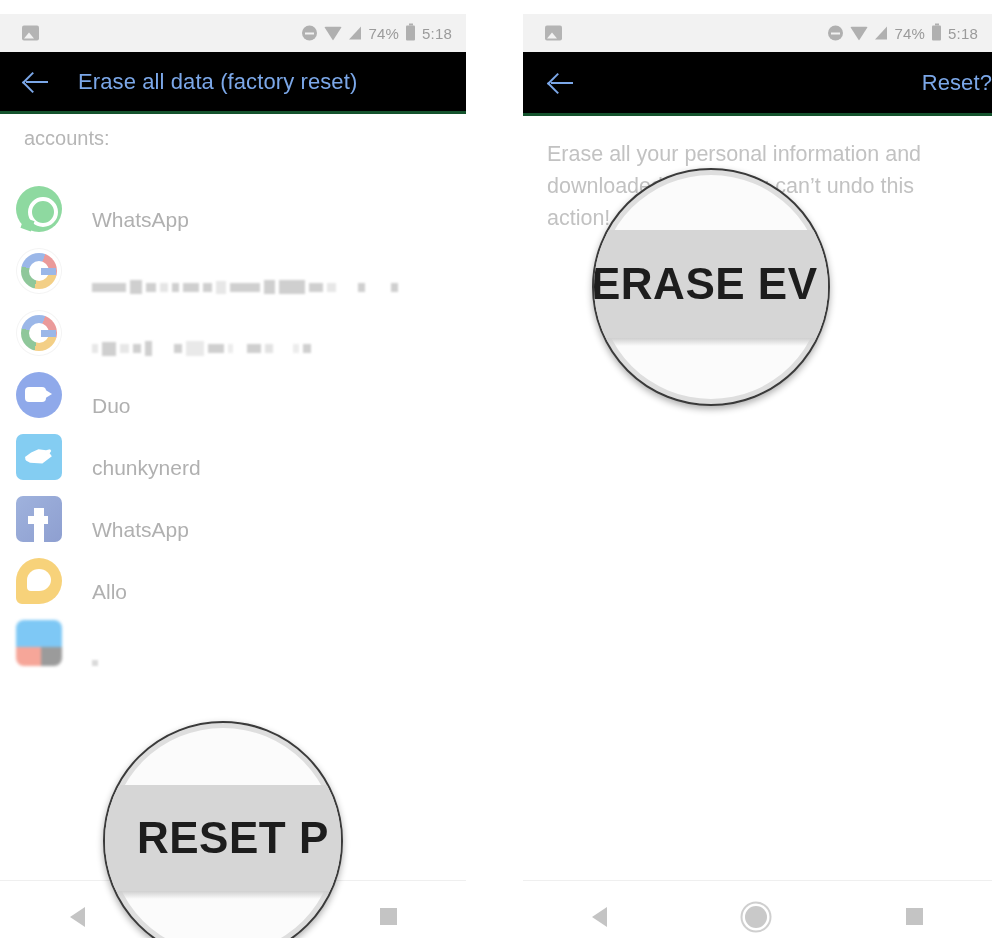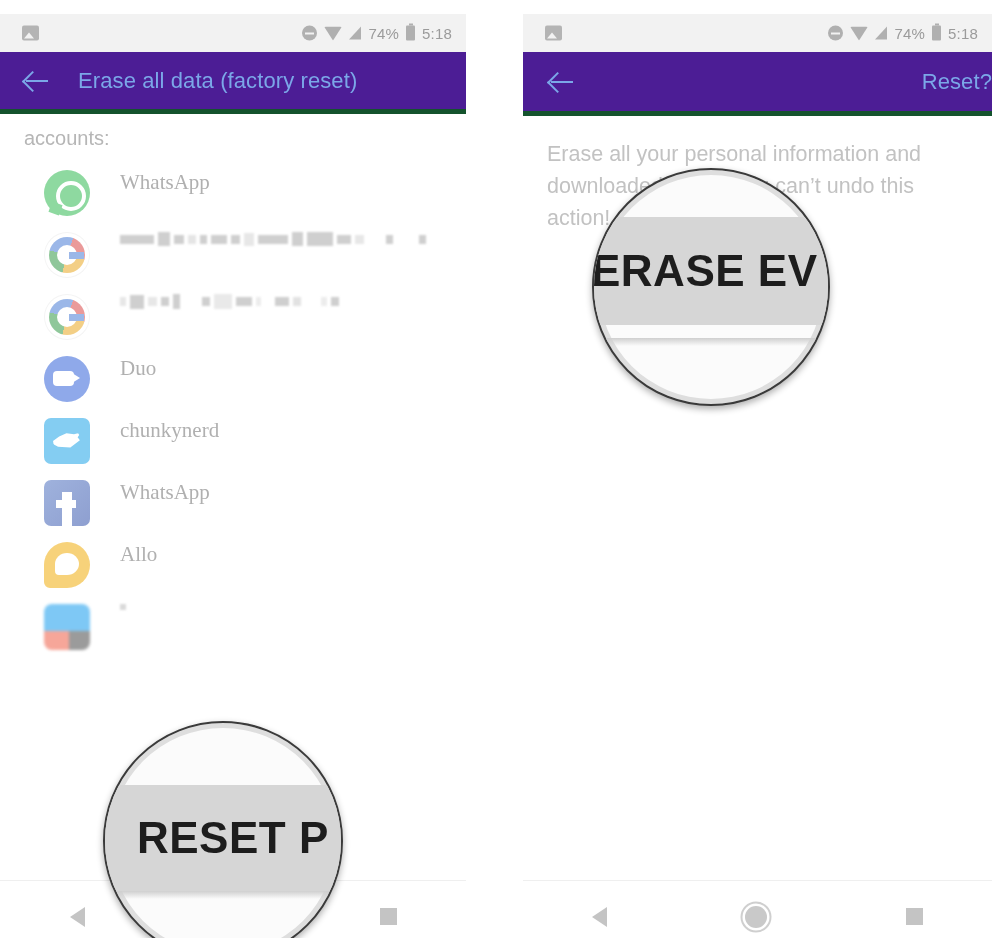--- a/index.html
+++ b/index.html
@@ -32,37 +32,37 @@
     border-left:5px solid transparent;border-right:5px solid transparent;border-bottom:6px solid #f2f2f2;}
   .ico-dnd { width: 15px; height: 15px; border-radius: 50%; background: #b0b0b0; position: relative; }
   .ico-dnd::after { content:""; position:absolute; left:3px; top:6.5px; width:9px; height:2.5px; background:#f2f2f2; }
   .ico-wifi { width: 0; height: 0; border-left: 9px solid transparent; border-right: 9px solid transparent;
               border-top: 14px solid #b0b0b0; border-radius: 2px; }
   .ico-signal { width:0; height:0; border-left: 12px solid transparent; border-bottom: 13px solid #b0b0b0; }
   .ico-batt { width: 9px; height: 15px; background: #b0b0b0; border-radius: 1px; position: relative; }
   .ico-batt::before { content:""; position:absolute; top:-2.5px; left:2.5px; width:4px; height:2.5px; background:#b0b0b0; }
 
   
-  .appbar { position: relative; height: 62px; width:100%; background:#4c1d95;
-            display:flex; align-items:center; border-bottom: 5px solid #14532d; }
+  .appbar { position: relative; height: 62px; width:100%; background:#000000;
+            display:flex; align-items:center; border-bottom: 3px solid #14532d; }
   .back-arrow { width: 26px; height: 26px; margin-left: 24px; position: relative; cursor: pointer; flex:none; }
   .back-arrow::before{ content:""; position:absolute; left:2px; top:12px; width:22px; height:2px; background:#7ba7e8; }
   .back-arrow::after{ content:""; position:absolute; left:1px; top:6px; width:13px; height:13px;
     border-left:2px solid #7ba7e8; border-bottom:2px solid #7ba7e8; transform: rotate(45deg); }
   .appbar-title { margin-left: 28px; font-size: 22px; color: #7ba7e8; letter-spacing: .1px; }
   #phone-right .appbar-title { margin-left: 30px; }
   #phone-right .appbar { height: 64px; justify-content: space-between; }
   #phone-right .back-arrow { margin-left: 26px; }
 
   
   .content-left { position: relative; width:100%; height: 766px; background:#ffffff; padding-top: 6px; }
   .accounts-label { font-size: 20px; color: #b6b6b6; margin: 7px 0 0 24px; }
 
   .acct-list { margin-top: 20px; }
-  .acct-row { display:flex; align-items:flex-start; height: 62px; padding-left: 44px; font-family: Liberation Serif, serif; }
+  .acct-row { display:flex; align-items:flex-end; height: 62px; padding-left: 16px; }
   .acct-icon { width: 46px; height: 46px; flex: none; position: relative; filter: blur(0.45px); }
   .acct-name { margin-left: 30px; font-size: 21px; color: #b0b0b0; filter: blur(0.35px); }
 
   
   .ic-whatsapp { border-radius:50%; background:#8ed9a0; }
   .ic-whatsapp::before{ content:""; position:absolute; left:12px; top:11px; width:22px; height:22px;
      border:4px solid #ffffff; border-radius:50%; }
   .ic-whatsapp::after{ content:""; position:absolute; left:6px; bottom:2px; width:11px; height:11px;
      background:#8ed9a0; transform: rotate(20deg); }
 
@@ -139,21 +139,21 @@
   .loupe-text { font-size: 44px; font-weight: bold; color:#1d1d1d; white-space:nowrap; letter-spacing:.5px; }
   .loupe-shadowline { position:absolute; left:0; width:100%; height:8px;
            background: linear-gradient(#cfcfcf, rgba(255,255,255,0)); }
 
   #loupe-reset { left: 103px; top: 707px; width: 240px; height: 240px; }
   #loupe-reset .loupe-band { top: 62px; height: 106px; }
   #loupe-reset .loupe-text { margin-left: 32px; }
   #loupe-reset .loupe-shadowline { top: 168px; }
 
   #loupe-erase { left: 592px; top: 168px; width: 238px; height: 238px; }
-  #loupe-erase .loupe-band { top: 47px; height: 108px; }
+  #loupe-erase .loupe-band { top: 60px; height: 108px; }
   #loupe-erase .loupe-text { margin-left: -3px; }
   #loupe-erase .loupe-shadowline { top: 168px; }
 </style>
 </head>
 <body>
 
 <div class="stage">
 
   <div class="phone" id="phone-left">
 

